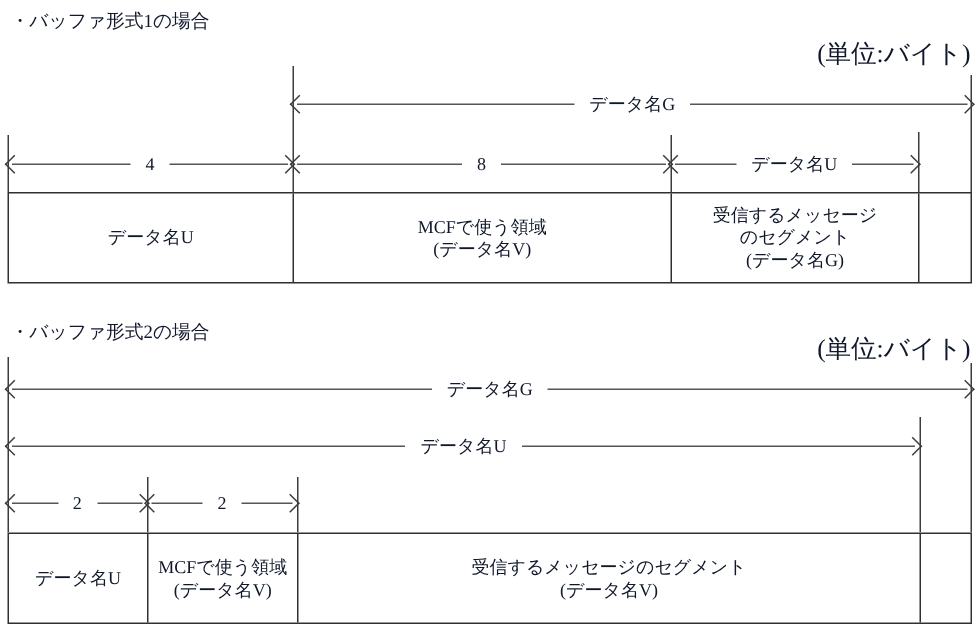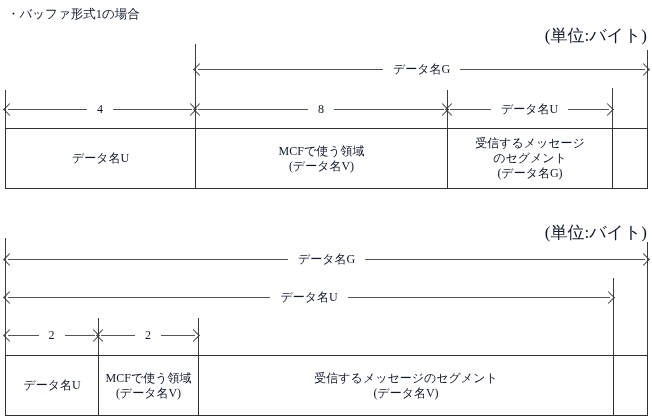--- a/index.html
+++ b/index.html
@@ -75,20 +75,21 @@
       <div class="cell" style="width:252px">MCFで使う領域
 (データ名V)</div>
       <div class="cell" style="width:165px">受信するメッセージ
 のセグメント
 (データ名G)</div>
       <div class="cell"></div>
     </div>
   </div>
 
   <div class="sec">
+    <div class="title" style="left:7px;top:214px">・バッファ形式2の場合</div>
     <div class="unit" style="right:5px;top:223px">(単位:バイト)</div>
 
     <div class="vl" style="left:5px;top:238px;height:117px"></div>
     <div class="vl" style="left:647px;top:242px;height:113px"></div>
     <div class="vl" style="left:613px;top:278px;height:77px"></div>
     <div class="vl" style="left:98px;top:318px;height:37px"></div>
     <div class="vl" style="left:198px;top:318px;height:37px"></div>
 
     <div class="arrow" style="left:5px;top:251px;width:643px">
       <span class="ah l"></span>

